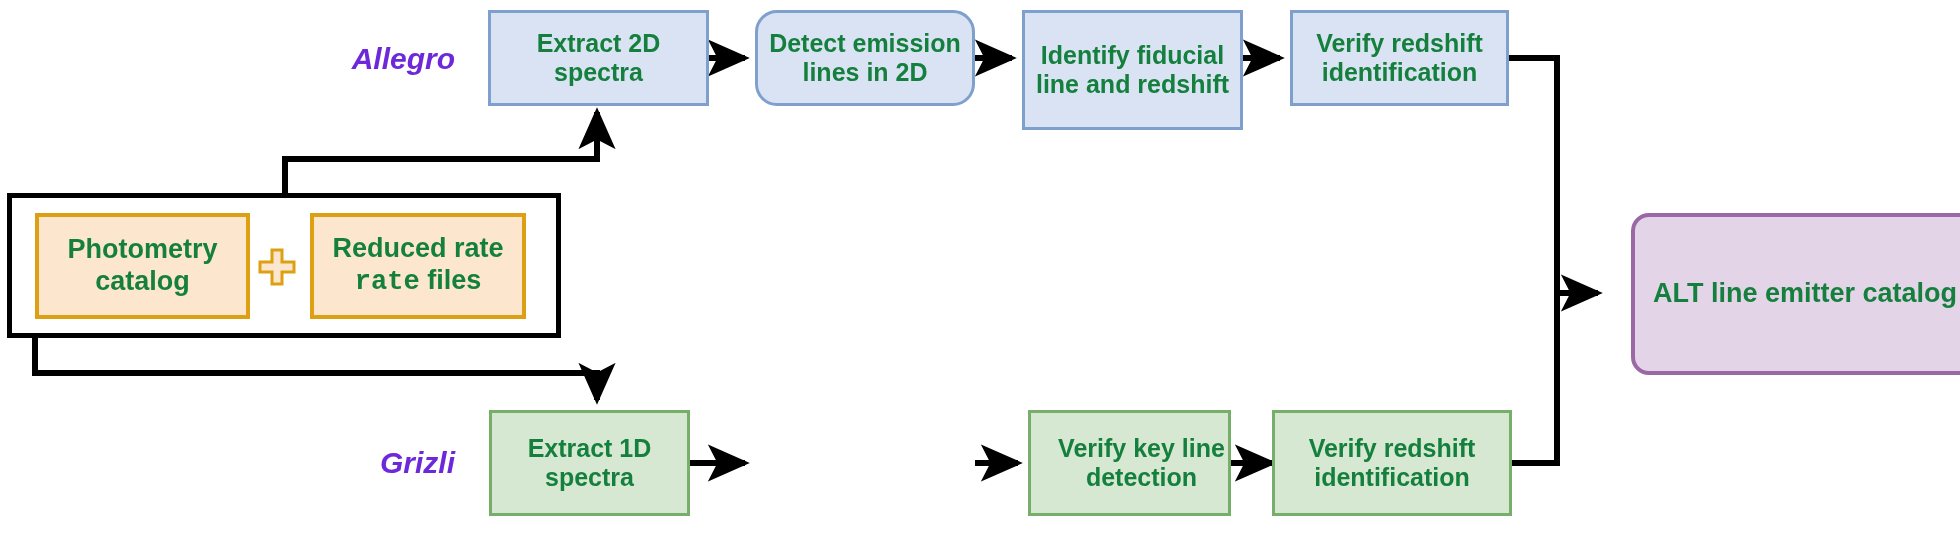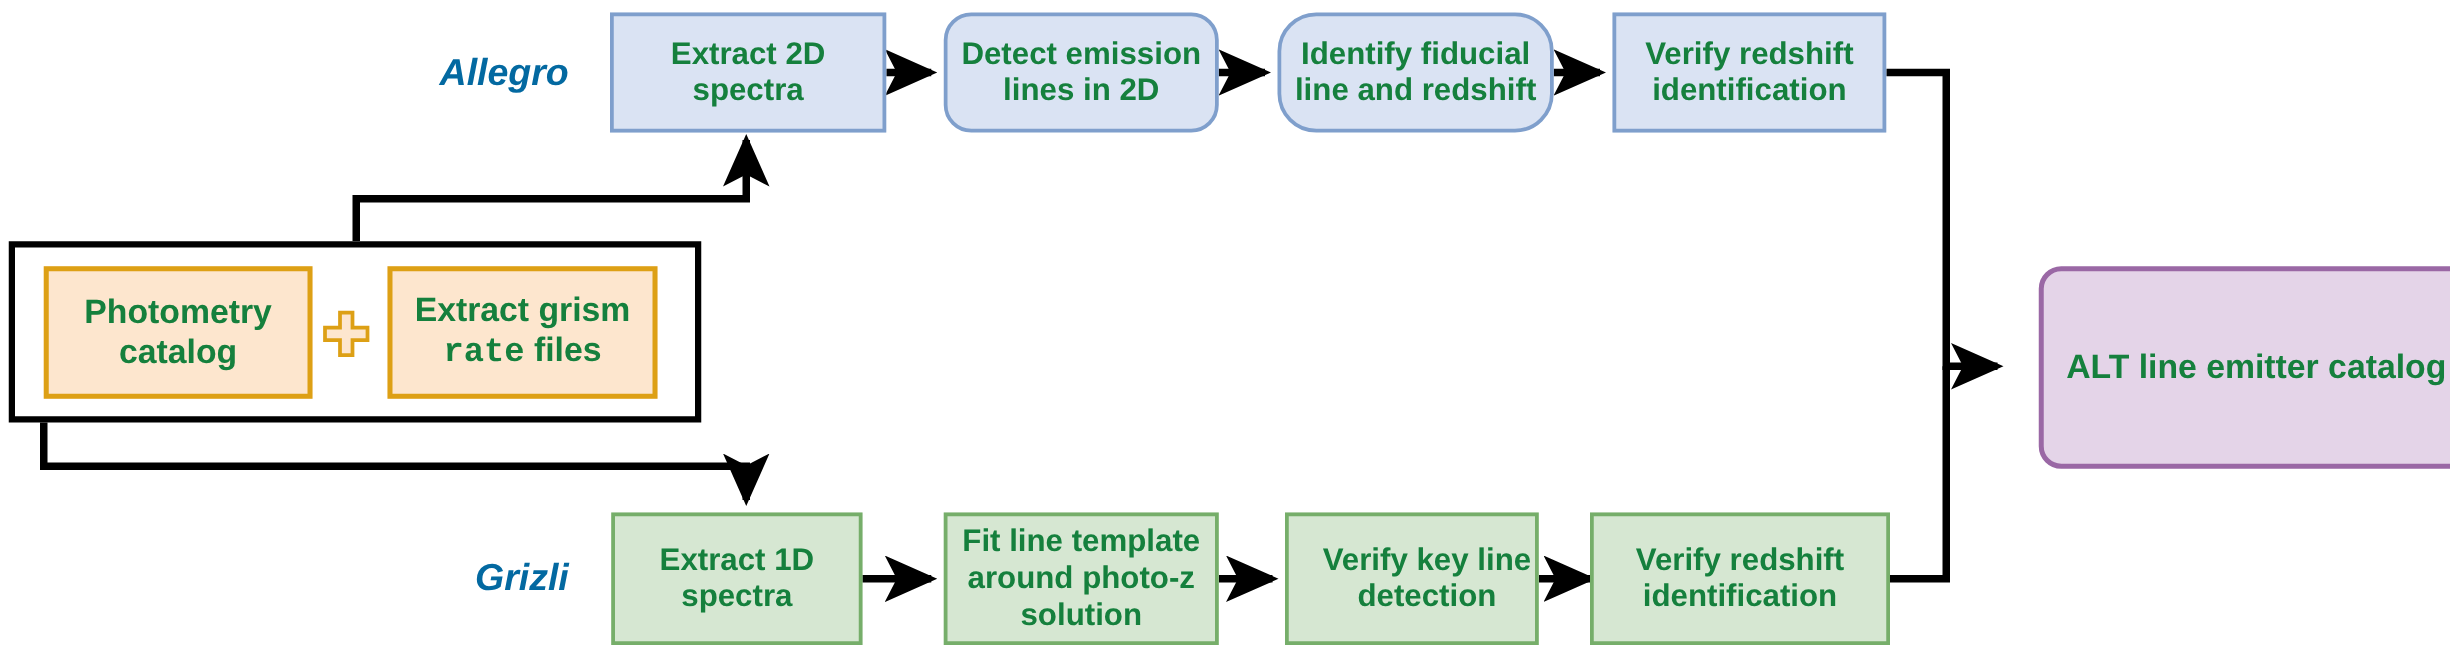--- a/index.html
+++ b/index.html
@@ -66,21 +66,21 @@
     box-sizing: border-box;
     border: 5px solid #000000;
     background: #ffffff;
     z-index: 2;
   }
   .lane-label {
     position: absolute;
     font-style: italic;
     font-weight: bold;
     font-size: 30px;
-    color: #0369a1;
+    color: #6d28d9;
     z-index: 3;
     white-space: nowrap;
     display: flex;
     align-items: center;
     justify-content: flex-end;
   }
   .plus-icon {
     position: absolute;
     z-index: 4;
     display: block;
@@ -147,21 +147,21 @@
       <div>catalog</div>
     </div>
   </div>
 
   <svg class="plus-icon" style="left:258px; top:248px;" width="38" height="38" viewBox="0 0 38 38" xmlns="http://www.w3.org/2000/svg">
     <path d="M14,2 L24,2 L24,14 L36,14 L36,24 L24,24 L24,36 L14,36 L14,24 L2,24 L2,14 L14,14 Z" fill="#fde6ce" stroke="#dda015" stroke-width="3"></path>
   </svg>
 
   <div class="node node-orange" style="left:310px; top:213px; width:216px; height:106px;">
     <div>
-      <div>Extract grism</div>
+      <div>Reduced rate</div>
       <div><span class="mono">rate</span><span> files</span></div>
     </div>
   </div>
 
   <div class="lane-label" style="left:215px; top:40px; width:240px; height:38px;">
     <span>Allegro</span>
   </div>
   <div class="lane-label" style="left:215px; top:444px; width:240px; height:38px;">
     <span>Grizli</span>
   </div>
@@ -173,48 +173,41 @@
     </div>
   </div>
 
   <div class="node node-blue" style="left:755px; top:10px; width:220px; height:96px;border-radius:22px;">
     <div>
       <div>Detect emission</div>
       <div>lines in 2D</div>
     </div>
   </div>
 
-  <div class="node node-blue" style="left:1022px; top:10px; width:221px; height:96px;border-radius:31px;">
+  <div class="node node-blue" style="left:1022px; top:10px; width:221px; height:120px;">
     <div>
       <div>Identify fiducial</div>
       <div>line and redshift</div>
     </div>
   </div>
 
   <div class="node node-blue" style="left:1290px; top:10px; width:219px; height:96px;">
     <div>
       <div>Verify redshift</div>
       <div>identification</div>
     </div>
   </div>
 
   <div class="node node-green" style="left:477px; top:410px; width:201px; height:106px;margin-left:12px;">
     <div>
       <div>Extract 1D</div>
       <div>spectra</div>
     </div>
   </div>
 
-  <div class="node node-green" style="left:755px; top:410px; width:220px; height:106px;">
-    <div>
-      <div>Fit line template</div>
-      <div>around photo-z</div>
-      <div>solution</div>
-    </div>
-  </div>
 
   <div class="node node-green" style="left:1028px; top:410px; width:203px; height:106px;padding-left:24px;">
     <div>
       <div>Verify key line</div>
       <div>detection</div>
     </div>
   </div>
 
   <div class="node node-green" style="left:1272px; top:410px; width:240px; height:106px;">
     <div>

